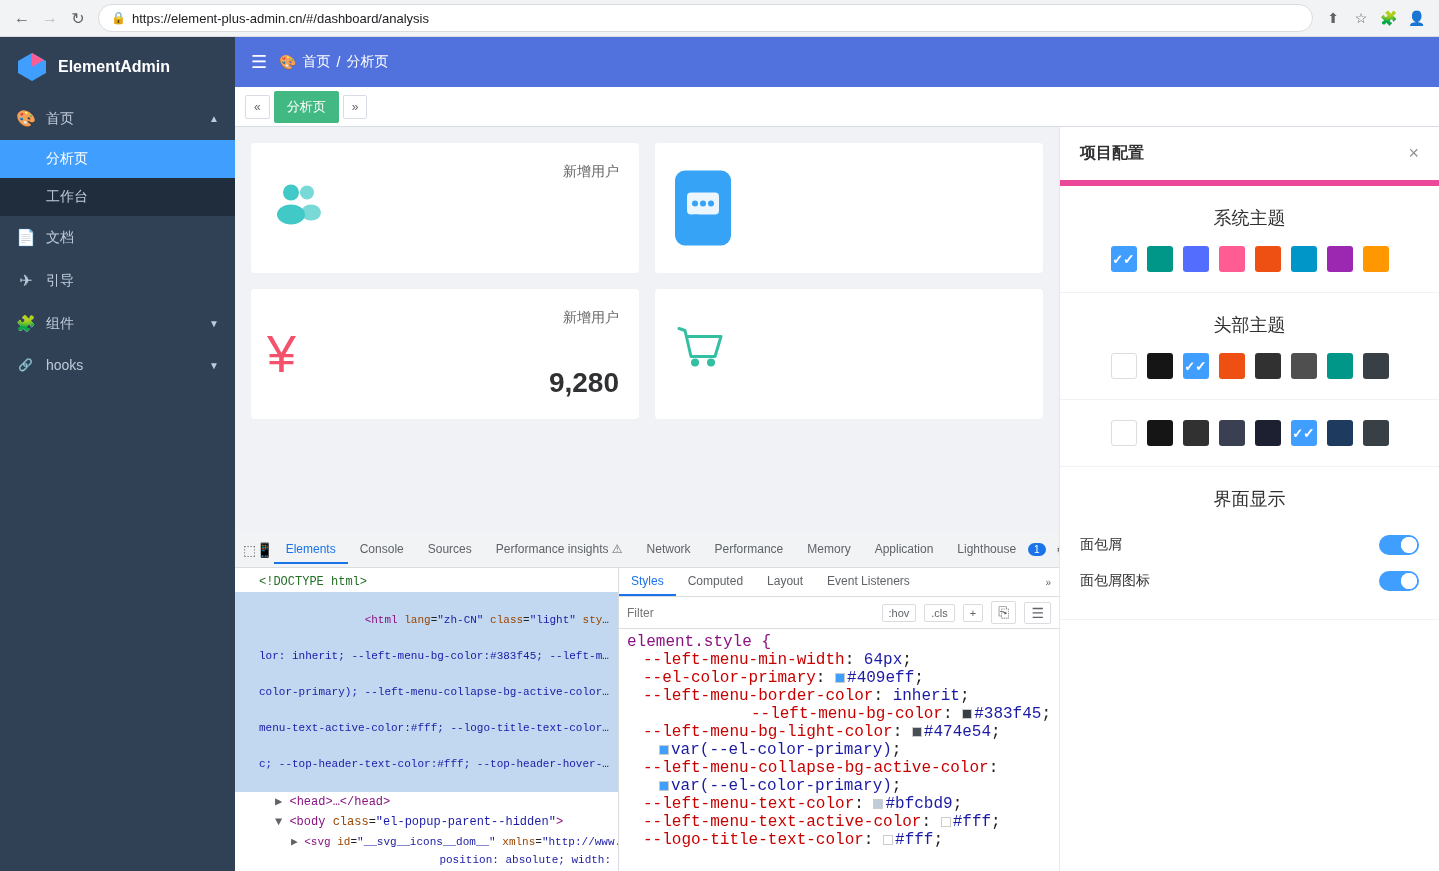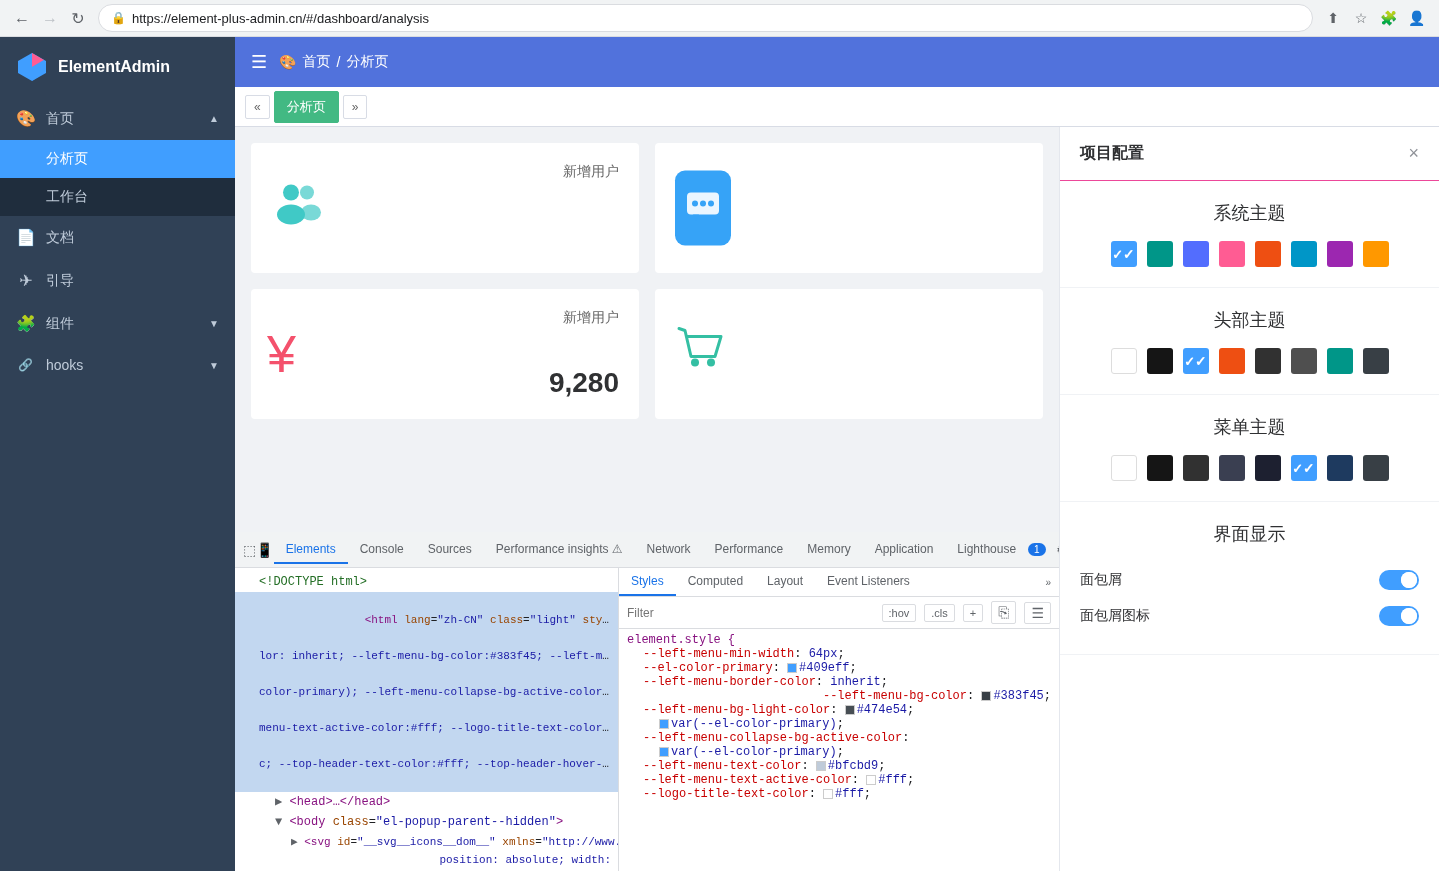--- a/index.html
+++ b/index.html
@@ -68,21 +68,21 @@
     .styles-panel { width: 440px; overflow-y: auto; background: white; }
     .styles-tabs { display: flex; border-bottom: 1px solid #dadce0; justify-content: flex-end; }
     .style-tab { padding: 6px 12px; font-size: 12px; color: #5f6368; cursor: pointer; border-bottom: 2px solid transparent; }
     .style-tab.active { color: #1a73e8; border-bottom-color: #1a73e8; }
     .filter-bar { display: flex; align-items: center; padding: 4px 8px; border-bottom: 1px solid #dadce0; gap: 8px; }
     .filter-input { flex: 1; border: none; outline: none; font-size: 12px; color: #202124; }
     .filter-btn { padding: 2px 6px; font-size: 11px; color: #5f6368; border: 1px solid #dadce0; border-radius: 2px; cursor: pointer; background: white; }
 
     
     .right-panel { width: 380px; background: white; border-left: 1px solid #e4e7ed; flex-shrink: 0; display: flex; flex-direction: column; overflow-y: auto; }
-    .panel-header { display: flex; align-items: center; justify-content: space-between; padding: 16px 20px; border-bottom: 1px solid #ec4899; }
+    .panel-header { display: flex; align-items: center; justify-content: space-between; padding: 16px 20px; border-bottom: 6px solid #ec4899; }
     .panel-title { font-size: 16px; font-weight: bold; color: #303133; }
     .panel-close { font-size: 18px; color: #909399; cursor: pointer; border: none; background: none; }
     .panel-section { padding: 20px; border-bottom: 1px solid #f0f2f5; }
     .section-title { font-size: 18px; color: #303133; text-align: center; margin-bottom: 16px; }
     .color-options { display: flex; gap: 10px; align-items: center; flex-wrap: wrap; justify-content: center; }
     .color-opt { width: 26px; height: 26px; border-radius: 3px; cursor: pointer; display: flex; align-items: center; justify-content: center; }
     .color-opt.selected::after { content: '✓'; color: white; font-size: 14px; font-weight: bold; }
     .toggle-row { display: flex; align-items: center; justify-content: space-between; padding: 8px 0; }
     .toggle-label { font-size: 14px; color: #303133; }
     .toggle { width: 40px; height: 20px; border-radius: 10px; background: #409eff; position: relative; cursor: pointer; }
@@ -291,21 +291,21 @@
                 </div>
               </div>
               <div class="filter-bar">
                 <input class="filter-input" placeholder="Filter" type="text" style="">
                 <button class="filter-btn">:hov</button>
                 <button class="filter-btn">.cls</button>
                 <button class="filter-btn">+</button>
                 <button class="filter-btn" style="font-size:14px;">⎘</button>
                 <button class="filter-btn" style="font-size:14px;">☰</button>
               </div>
-              <div style="padding:4px 8px; font-family:'Courier New',monospace; font-size:12px;">
+              <div style="padding:4px 8px; font-family:'Courier New',monospace; font-size:16px;">
                 <div style="color:#881280;">element.style {</div>
                 <div style="padding-left:16px;">
                   <span style="color:#c80000;">--left-menu-min-width</span><span style="color:#202124;">:</span> <span style="color:#1a1aa6;">64px</span><span style="color:#202124;">;</span>
                 </div>
                 <div style="padding-left:16px;">
                   <span style="color:#c80000;">--el-color-primary</span><span style="color:#202124;">:</span> <span style="display:inline-block; width:10px; height:10px; background:#409eff; border:1px solid #ccc; vertical-align:middle; margin-right:2px;"></span><span style="color:#1a1aa6;">#409eff</span><span style="color:#202124;">;</span>
                 </div>
                 <div style="padding-left:16px;">
                   <span style="color:#c80000;">--left-menu-border-color</span><span style="color:#202124;">:</span> <span style="color:#1a1aa6;">inherit</span><span style="color:#202124;">;</span>
                 </div>
@@ -371,21 +371,20 @@
             </div>
             <div class="color-opt" style="background:#ee4f12;"></div>
             <div class="color-opt" style="background:#313131;"></div>
             <div class="color-opt" style="background:#4f4f4f;"></div>
             <div class="color-opt" style="background:#009688;"></div>
             <div class="color-opt" style="background:#383f45;"></div>
           </div>
         </div>
 
         <div class="panel-section">
-          <div class="section-title">菜单主题</div>
           <div class="color-options">
             <div class="color-opt" style="background:#ffffff; border:1px solid #ddd;"></div>
             <div class="color-opt" style="background:#151515;"></div>
             <div class="color-opt" style="background:#313131;"></div>
             <div class="color-opt" style="background:#3a3f51;"></div>
             <div class="color-opt" style="background:#1d2030;"></div>
             <div class="color-opt selected" style="background:#409eff;">
               <span style="color:white; font-weight:bold;">✓</span>
             </div>
             <div class="color-opt" style="background:#1e3a5f;"></div>

